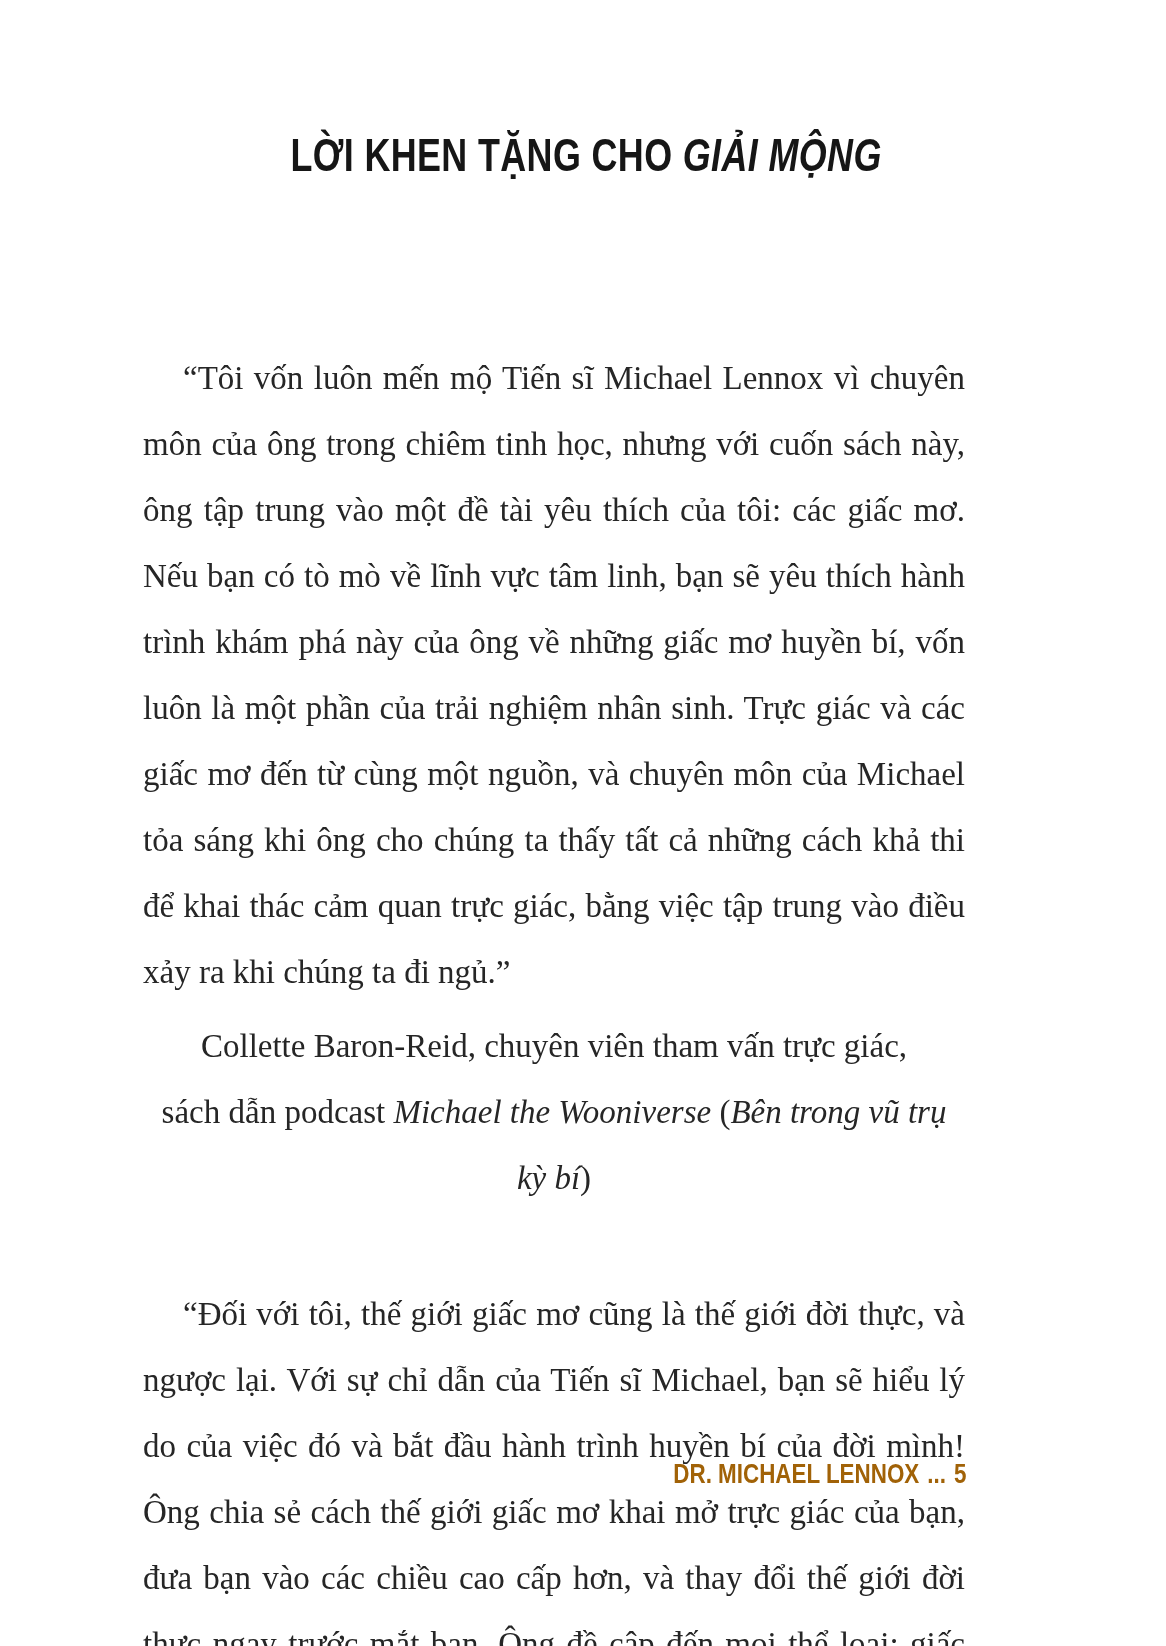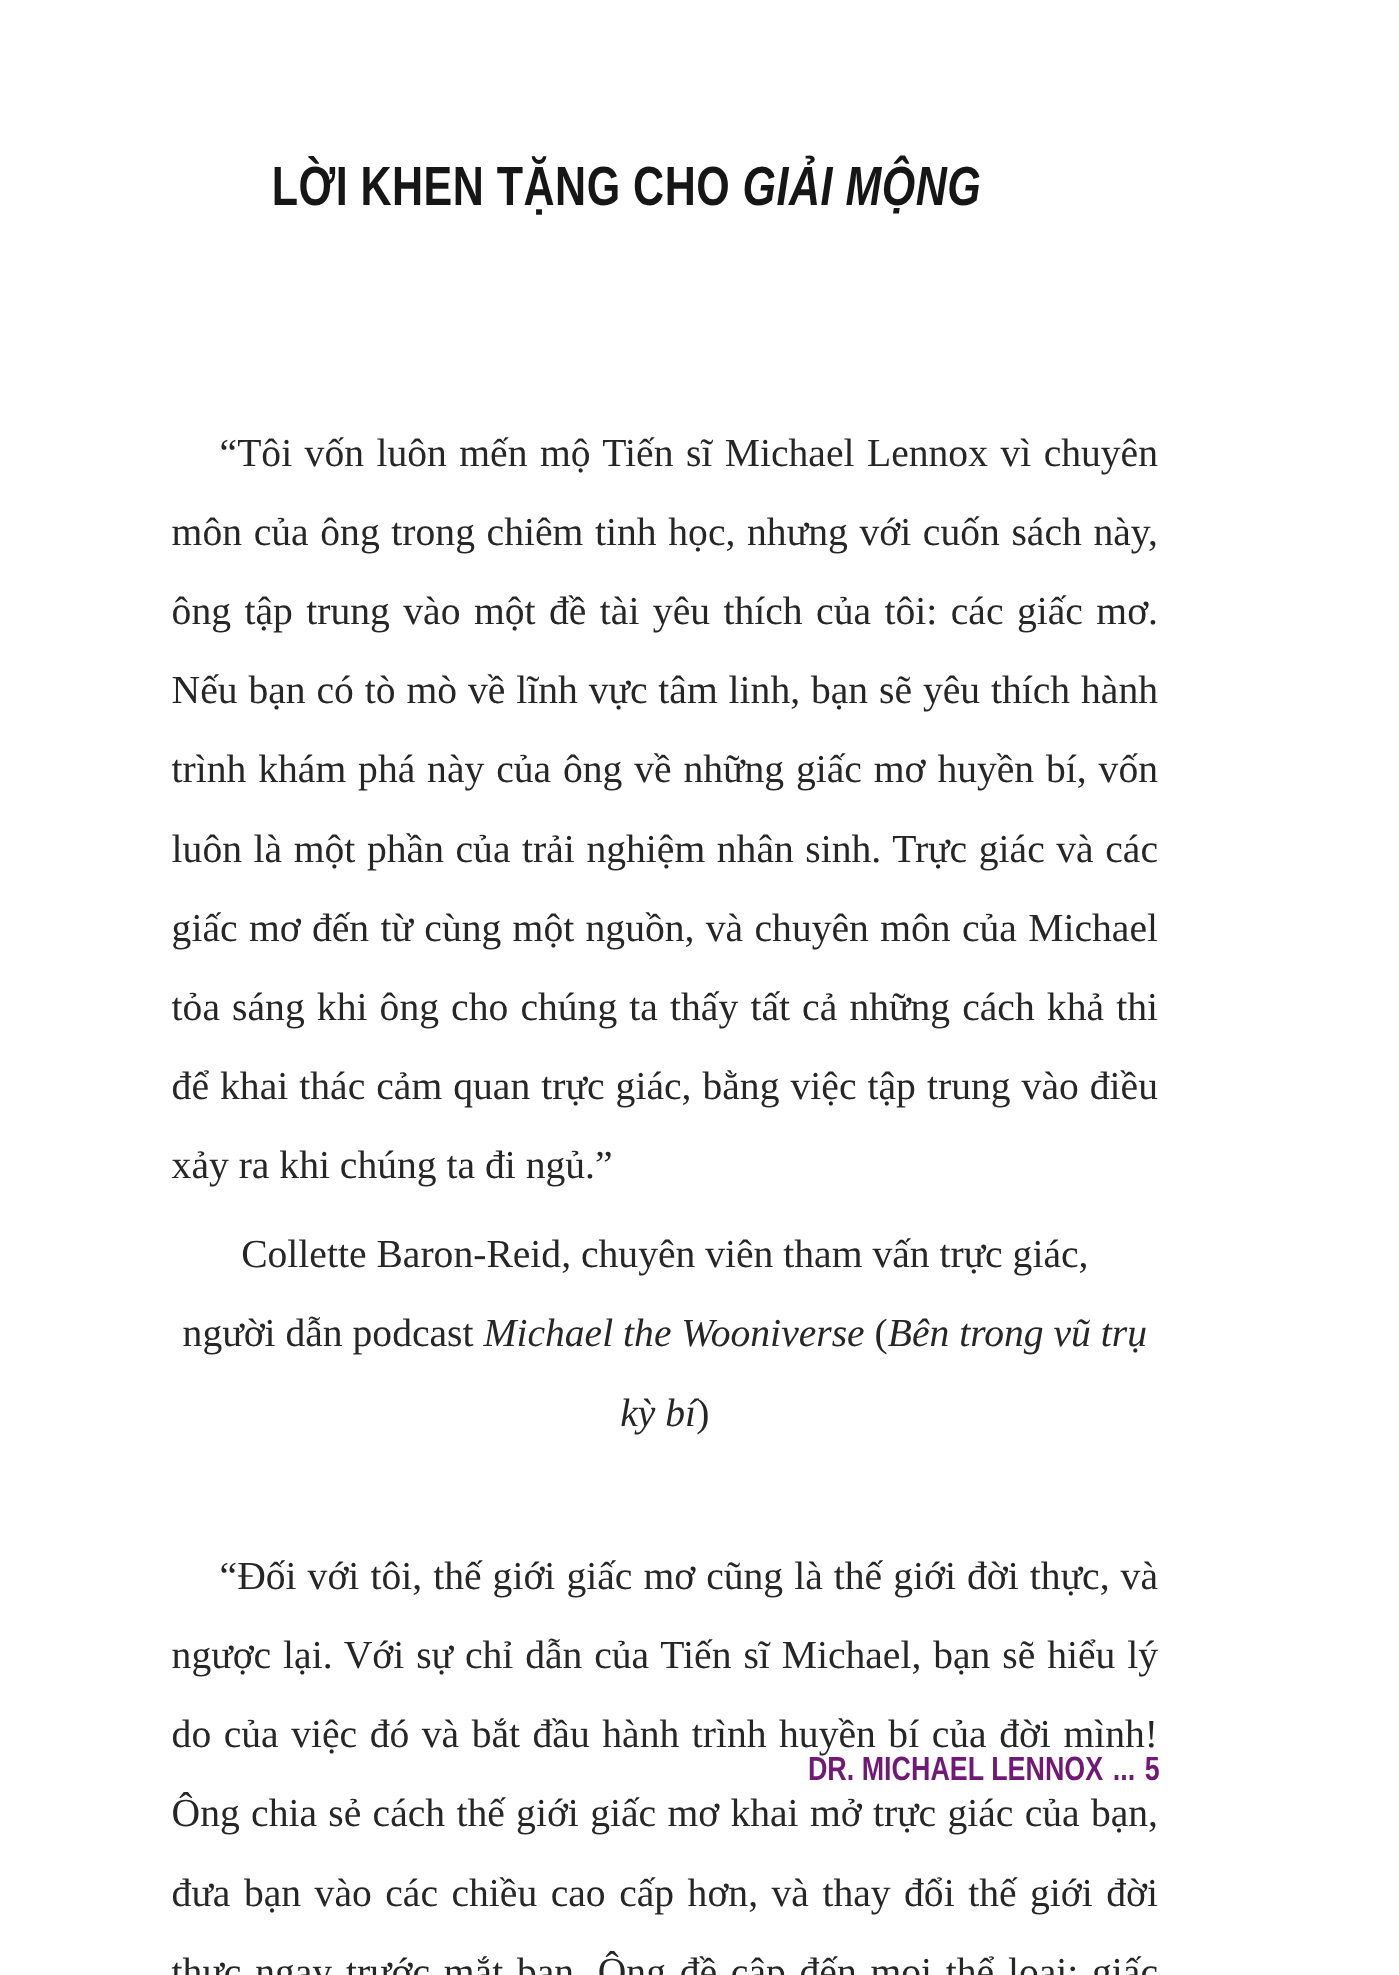--- a/index.html
+++ b/index.html
@@ -17,21 +17,21 @@
     .page {
       position: absolute;
       inset: 0;
       background: #ffffff;
     }
     .title {
       position: absolute;
       top: 128px;
       left: 143px;
       width: 822px;
-      text-align: left;
+      text-align: right;
       font-family: "Liberation Sans", sans-serif;
       font-weight: 700;
       font-size: 46px;
       color: #161616;
       letter-spacing: 0.5px;
       white-space: nowrap;
     }
     .title-inner {
       display: inline-block;
       transform: scaleX(0.78);
@@ -55,21 +55,21 @@
       margin-top: 8px;
     }
     .spacer { height: 70px; }
     .footer {
       position: absolute;
       top: 1458px;
       right: 200px;
       font-family: "Liberation Sans", sans-serif;
       font-weight: 700;
       font-size: 28px;
-      color: #701a75;
+      color: #a16207;
       white-space: nowrap;
     }
     .footer-inner {
       display: inline-block;
       transform: scaleX(0.8);
       transform-origin: right center;
     }
     .footer-inner .sep { margin: 0 10px; }
   </style>
 </head>
@@ -80,21 +80,21 @@
   <div class="title">
     <span class="title-inner"><span>LỜI KHEN TẶNG CHO </span><span class="it">GIẢI MỘNG</span></span>
   </div>
 
   <div class="body-text">
 
     <p class="para">“Tôi vốn luôn mến mộ Tiến sĩ Michael Lennox vì chuyên môn của ông trong chiêm tinh học, nhưng với cuốn sách này, ông tập trung vào một đề tài yêu thích của tôi: các giấc mơ. Nếu bạn có tò mò về lĩnh vực tâm linh, bạn sẽ yêu thích hành trình khám phá này của ông về những giấc mơ huyền bí, vốn luôn là một phần của trải nghiệm nhân sinh. Trực giác và các giấc mơ đến từ cùng một nguồn, và chuyên môn của Michael tỏa sáng khi ông cho chúng ta thấy tất cả những cách khả thi để khai thác cảm quan trực giác, bằng việc tập trung vào điều xảy ra khi chúng ta đi ngủ.”</p>
 
     <p class="attribution">
       <span>Collette Baron-Reid, chuyên viên tham vấn trực giác,</span><br>
-      <span>người dẫn podcast </span><span class="it">Michael the Wooniverse</span><span> (</span><span class="it">Bên trong vũ trụ kỳ bí</span><span>)</span>
+      <span>sách dẫn podcast </span><span class="it">Michael the Wooniverse</span><span> (</span><span class="it">Bên trong vũ trụ kỳ bí</span><span>)</span>
     </p>
 
     <div class="spacer"></div>
 
     <p class="para">“Đối với tôi, thế giới giấc mơ cũng là thế giới đời thực, và ngược lại. Với sự chỉ dẫn của Tiến sĩ Michael, bạn sẽ hiểu lý do của việc đó và bắt đầu hành trình huyền bí của đời mình! Ông chia sẻ cách thế giới giấc mơ khai mở trực giác của bạn, đưa bạn vào các chiều cao cấp hơn, và thay đổi thế giới đời thực ngay trước mắt bạn. Ông đề cập đến mọi thể loại: giấc mơ chung, giấc mơ có người thân đã mất, và thậm chí còn cả những tiềm năng mãnh liệt, đầy tích cực trong hiện tượng hoảng sợ ban đêm nữa. Làm sao có ai viết được tốt hơn</p>
 
   </div>
 
   <div class="footer">
     <span class="footer-inner"><span>DR. MICHAEL LENNOX</span><span class="sep">...</span><span>5</span></span>

